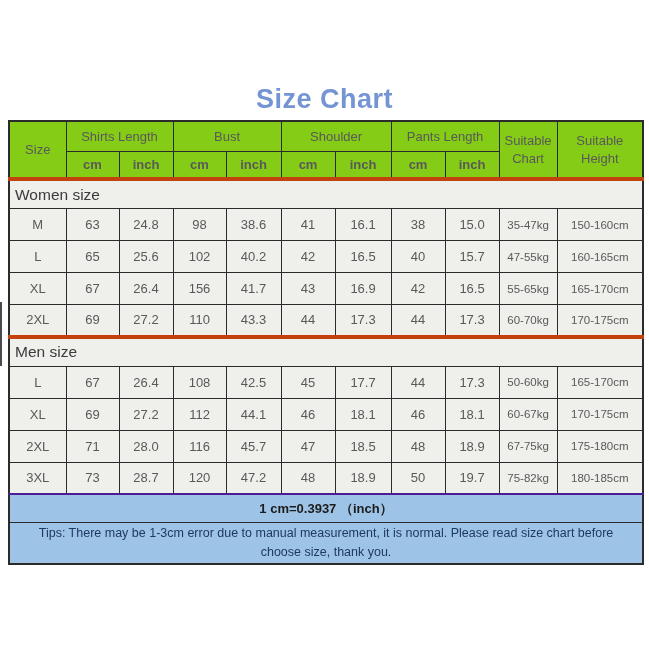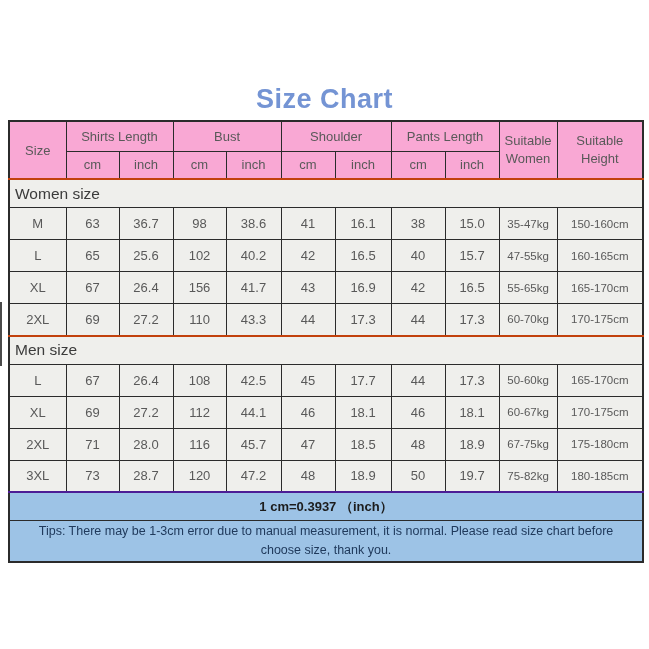--- a/index.html
+++ b/index.html
@@ -32,35 +32,35 @@
     border: 1px solid #2b2b2b;
     text-align: center;
     vertical-align: middle;
     color: #595959;
     font-size: 13px;
     padding: 0;
     overflow: hidden;
   }
   
   tr.hrow1 { height: 30px; }
-  tr.hrow2 { height: 28px; }
-  td.hcell { background: #f9a8d4; color: #3f3f3f; }
+  tr.hrow2 { height: 28px; font-weight: bold; }
+  td.hcell { background: #84cc16; color: #3f3f3f; }
   td.size-head { font-size: 15px; }
   td.group-head { font-size: 13.5px; }
   td.unit-cell { font-size: 13px; }
   td.suitable-head { font-size: 13px; line-height: 1.35; padding: 0 4px; }
   
   tr.section-row td {
     background: #EFEFEC;
     text-align: left;
     font-size: 15.5px;
     color: #3b3b3b;
     padding-left: 5px;
     height: 27px;
-    border-top: 2px solid #c2410c;
+    border-top: 4px solid #c2410c;
   }
   
   tr.data-row { height: 32px; }
   tr.data-row td { background: #EFEFEC; }
   tr.data-row td:nth-child(10),
   tr.data-row td:nth-child(11) { font-size: 11.5px; margin-left: 44px; }
   
   tr.conv-row td {
     background: #9DC3E6;
     color: #1c1c1c;
@@ -104,41 +104,41 @@
       <col style="width:86px">
   </colgroup>
 
   <tbody>
       <tr class="hrow1">
     <td class="hcell size-head" rowspan="2">Size</td>
     <td class="hcell group-head" colspan="2">Shirts Length</td>
     <td class="hcell group-head" colspan="2">Bust</td>
     <td class="hcell group-head" colspan="2">Shoulder</td>
     <td class="hcell group-head" colspan="2">Pants Length</td>
-    <td class="hcell suitable-head" rowspan="2">Suitable Women</td>
+    <td class="hcell suitable-head" rowspan="2">Suitable Chart</td>
     <td class="hcell suitable-head" rowspan="2">Suitable Height</td>
   </tr>
   <tr class="hrow2">
     <td class="hcell unit-cell">cm</td>
     <td class="hcell unit-cell">inch</td>
     <td class="hcell unit-cell">cm</td>
     <td class="hcell unit-cell">inch</td>
     <td class="hcell unit-cell">cm</td>
     <td class="hcell unit-cell">inch</td>
     <td class="hcell unit-cell">cm</td>
     <td class="hcell unit-cell">inch</td>
   </tr>
 
   <tr class="section-row">
     <td colspan="11">Women size</td>
   </tr>
   <tr class="data-row">
     <td>M</td>
     <td>63</td>
-    <td>36.7</td>
+    <td>24.8</td>
     <td>98</td>
     <td>38.6</td>
     <td>41</td>
     <td>16.1</td>
     <td>38</td>
     <td>15.0</td>
     <td>35-47kg</td>
     <td>150-160cm</td>
   </tr>
   <tr class="data-row">

